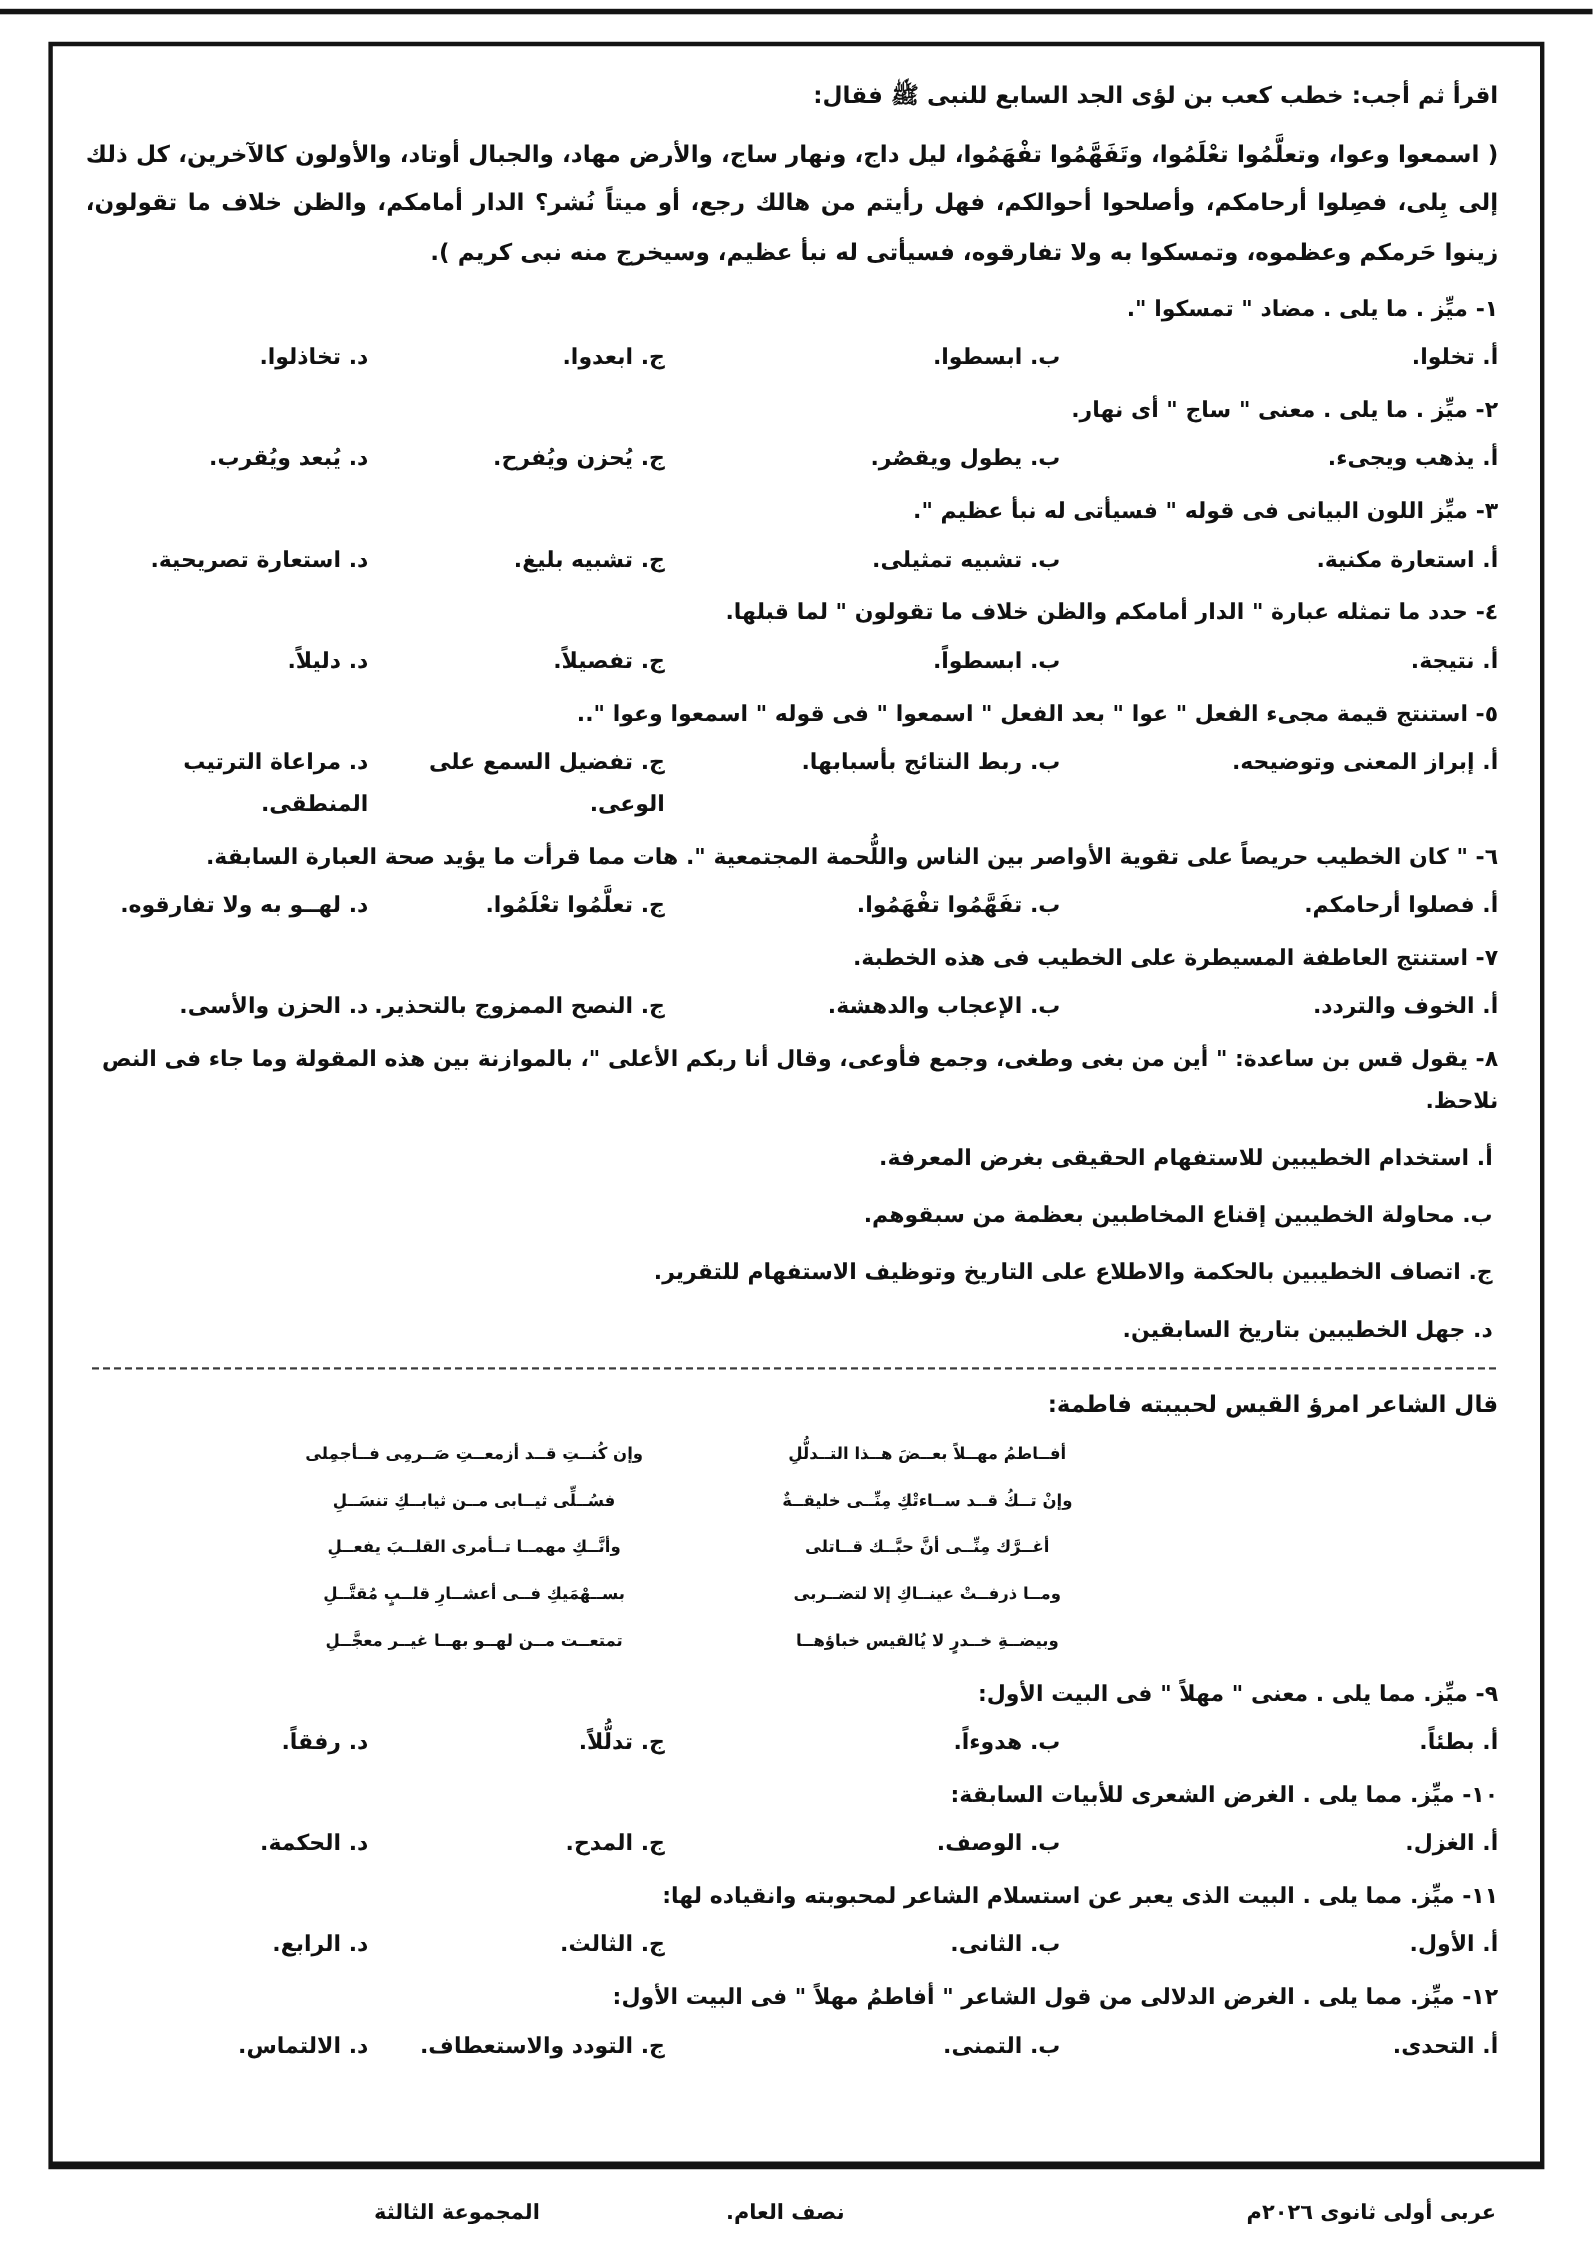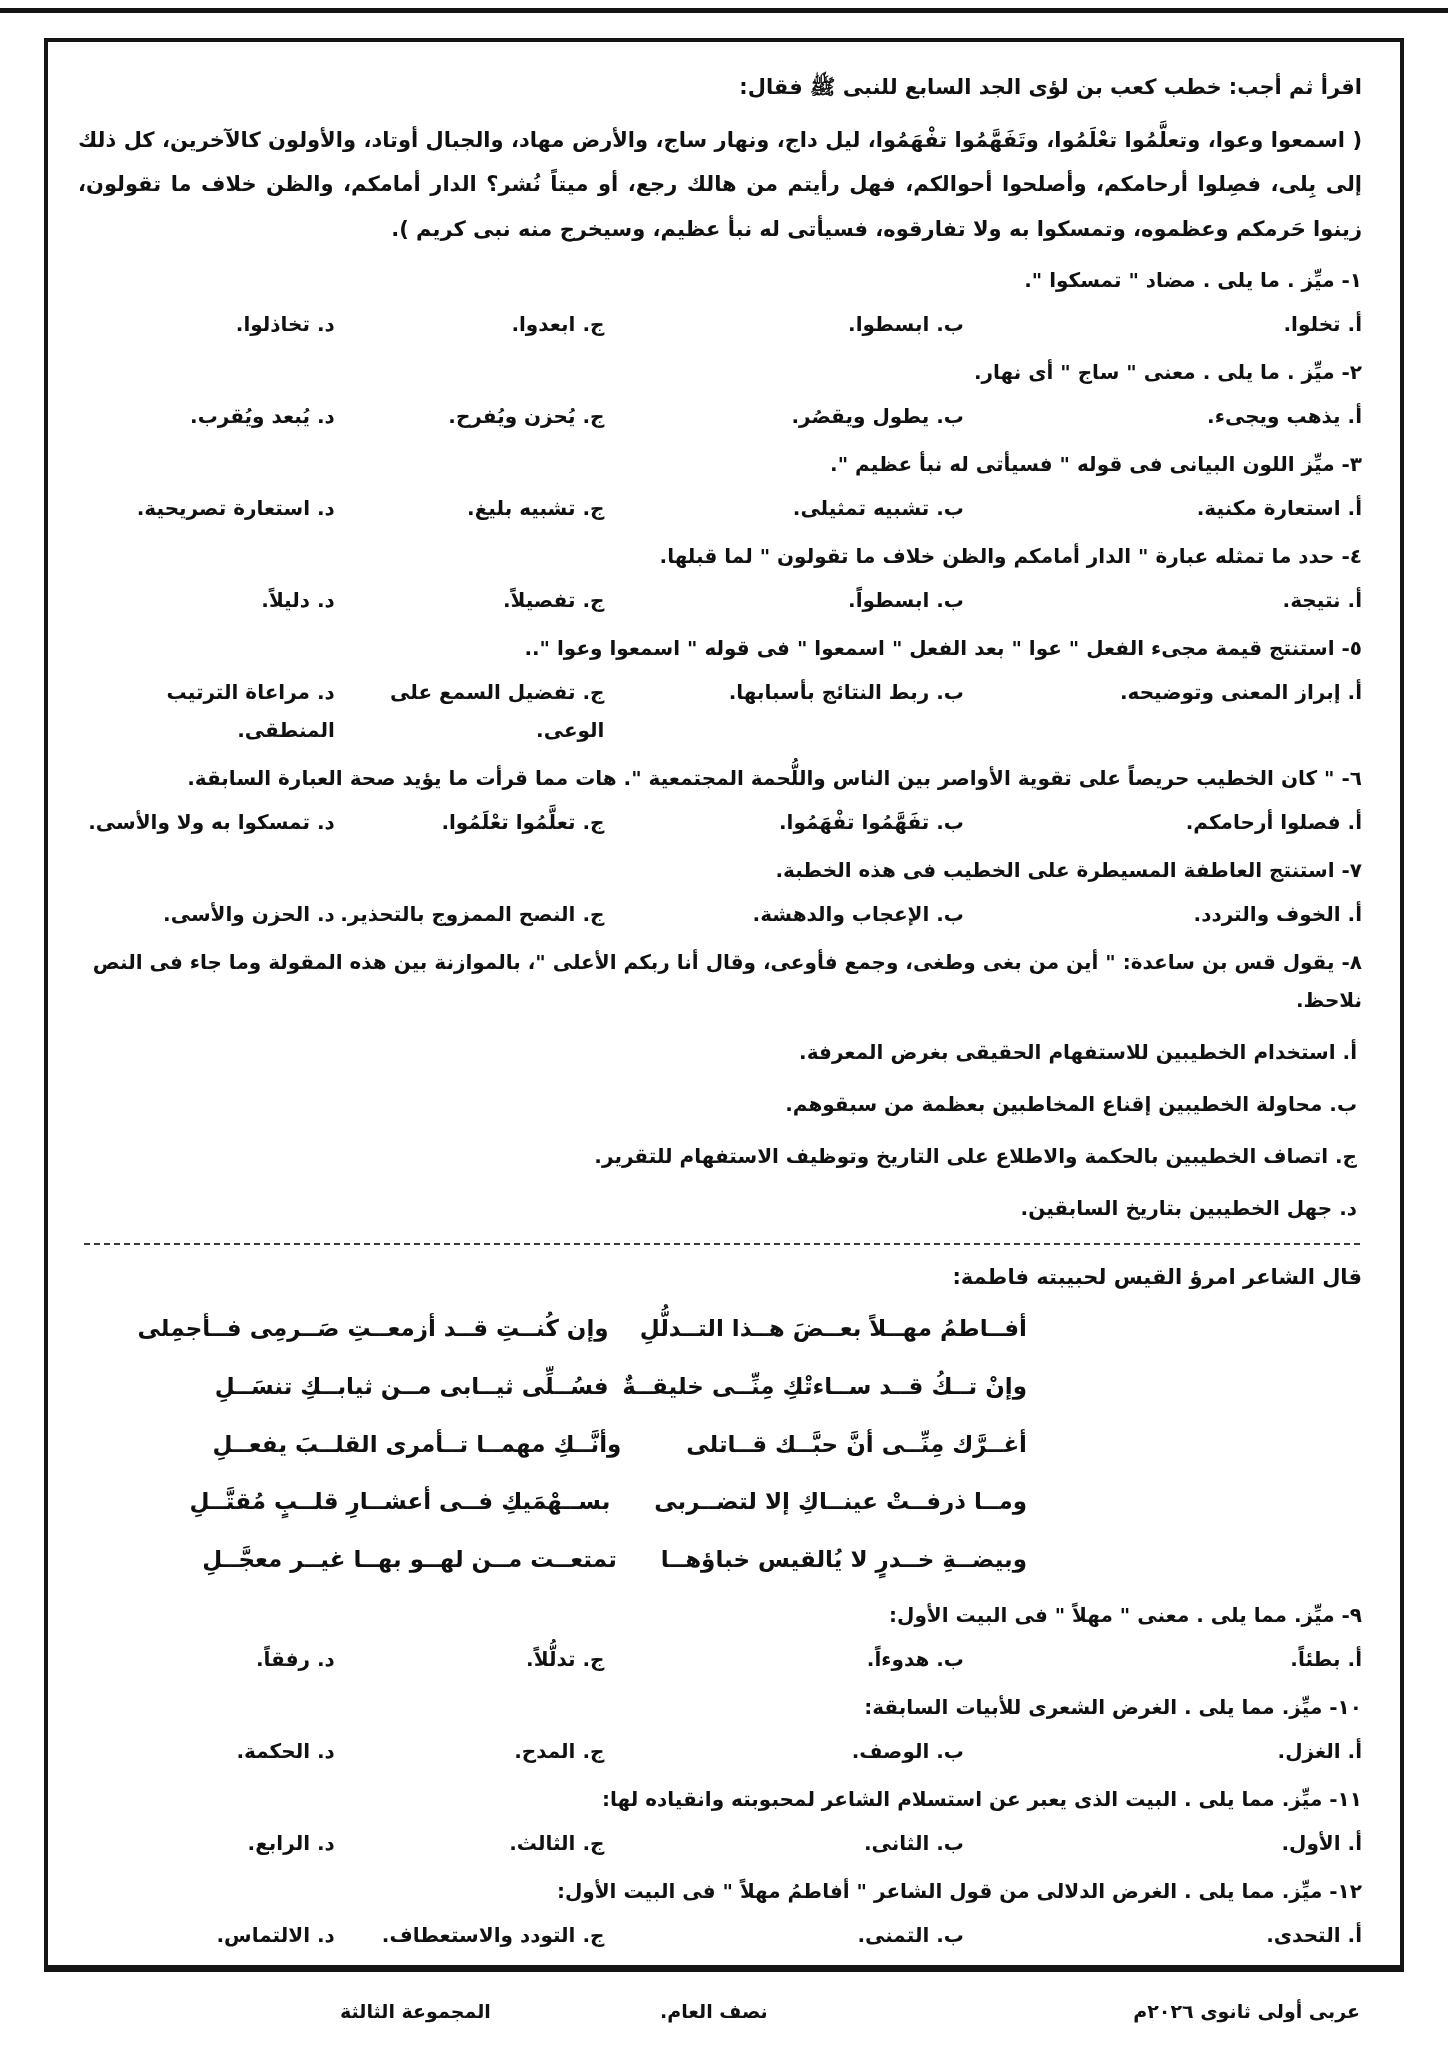--- a/index.html
+++ b/index.html
@@ -87,23 +87,23 @@
     margin: 0 335px 6px auto;
   }
   .verse {
     display: flex;
     justify-content: space-between;
     gap: 44px;
     margin: 0 0 14px;
   }
   .hemistich {
     width: 48%;
-    font-size: 23px;
-    line-height: 1.9;
-    text-align: right;
+    font-size: 15px;
+    line-height: 1.9;
+    text-align: center;
     white-space: nowrap;
   }
   .footer {
     position: absolute;
     left: 0;
     right: 0;
     bottom: 16px;
     height: 32px;
     font-size: 19px;
   }
@@ -167,21 +167,21 @@
             <div class="opt">ج. تفضيل السمع على الوعى.</div>
             <div class="opt">د. مراعاة الترتيب المنطقى.</div>
           </div>
         </div>
         <div class="question">
           <div class="q-text">٦- " كان الخطيب حريصاً على تقوية الأواصر بين الناس واللُّحمة المجتمعية ". هات مما قرأت ما يؤيد صحة العبارة السابقة.</div>
           <div class="opts-inline">
             <div class="opt">أ. فصلوا أرحامكم.</div>
             <div class="opt">ب. تفَهَّمُوا تفْهَمُوا.</div>
             <div class="opt">ج. تعلَّمُوا تعْلَمُوا.</div>
-            <div class="opt">د. تمسكوا به ولا والأسى.</div>
+            <div class="opt">د. لهــو به ولا تفارقوه.</div>
           </div>
         </div>
         <div class="question">
           <div class="q-text">٧- استنتج العاطفة المسيطرة على الخطيب فى هذه الخطبة.</div>
           <div class="opts-inline">
             <div class="opt">أ. الخوف والتردد.</div>
             <div class="opt">ب. الإعجاب والدهشة.</div>
             <div class="opt">ج. النصح الممزوج بالتحذير.</div>
             <div class="opt">د. الحزن والأسى.</div>
           </div>

